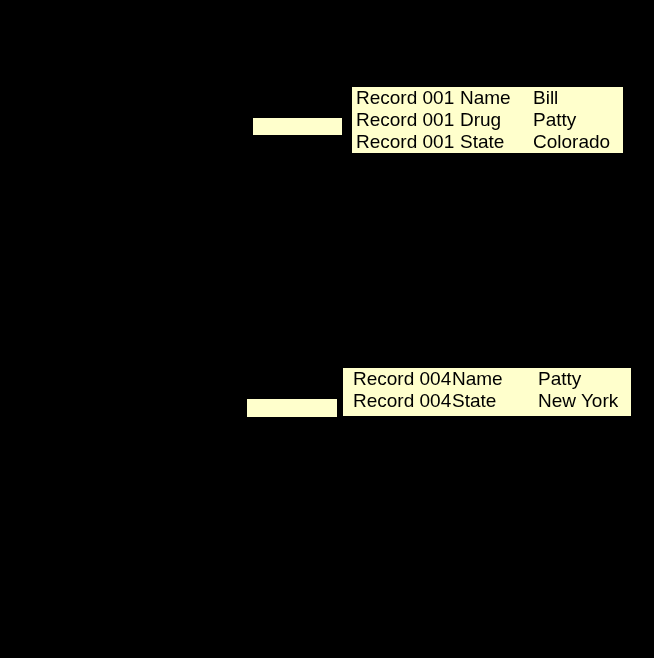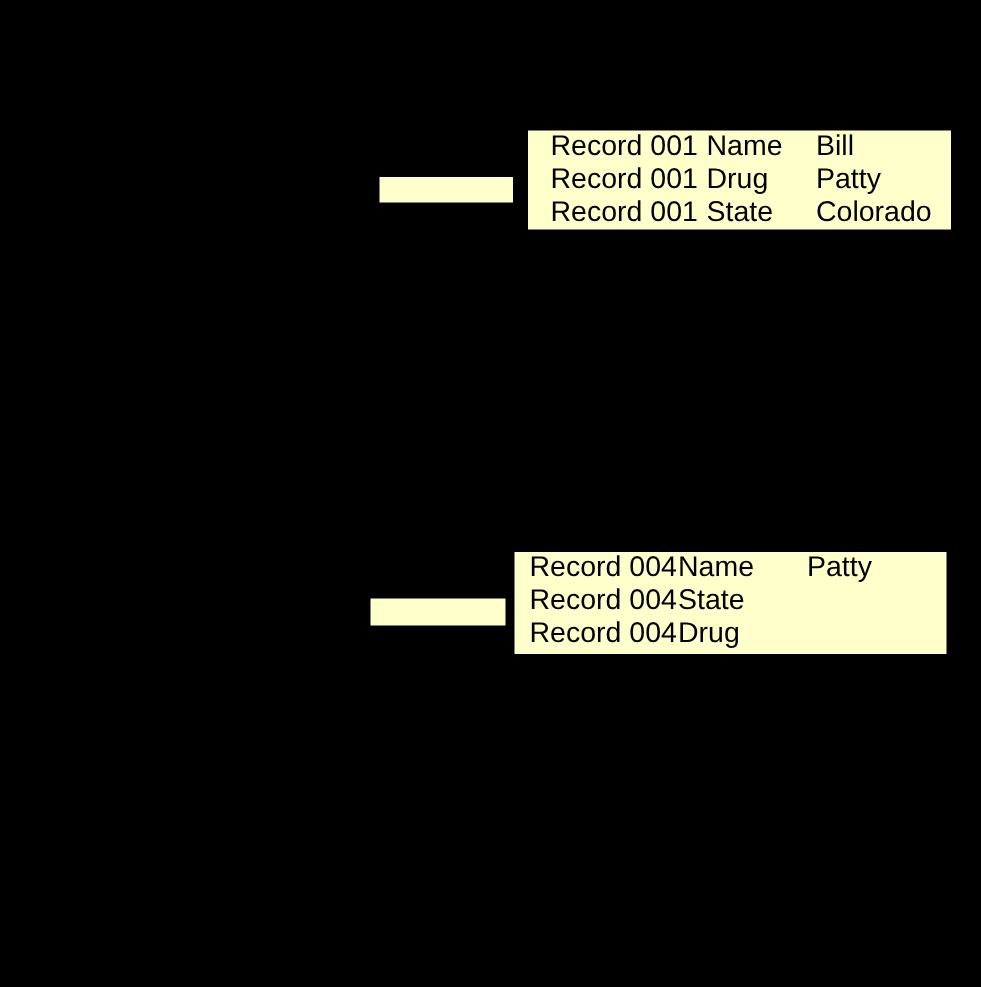--- a/index.html
+++ b/index.html
@@ -40,27 +40,26 @@
     color: #000000;
     font-size: 19px;
     line-height: 22px;
     white-space: nowrap;
   }
   #record-box-1 {
     left: 352px;
     top: 87px;
     width: 271px;
     height: 66px;
-    padding-left: 11px;
   }
   #record-box-2 {
     left: 343px;
     top: 368px;
     width: 288px;
-    height: 68px;
+    height: 48px;
   }
   .record-row {
     position: relative;
     height: 22px;
   }
   .cell {
     position: absolute;
     top: 0;
   }
   .cell-record { left: 0px; }
@@ -108,20 +107,21 @@
 
     <div class="record-row">
       <span class="cell cell-record">Record 004</span>
       <span class="cell cell-attr">Name</span>
       <span class="cell cell-value">Patty</span>
     </div>
 
     <div class="record-row">
       <span class="cell cell-record">Record 004</span>
       <span class="cell cell-attr">State</span>
+      <span class="cell cell-value">New York</span>
     </div>
 
     <div class="record-row">
       <span class="cell cell-record">Record 004</span>
       <span class="cell cell-attr">Drug</span>
     </div>
 
   </div>
 
 </div>

